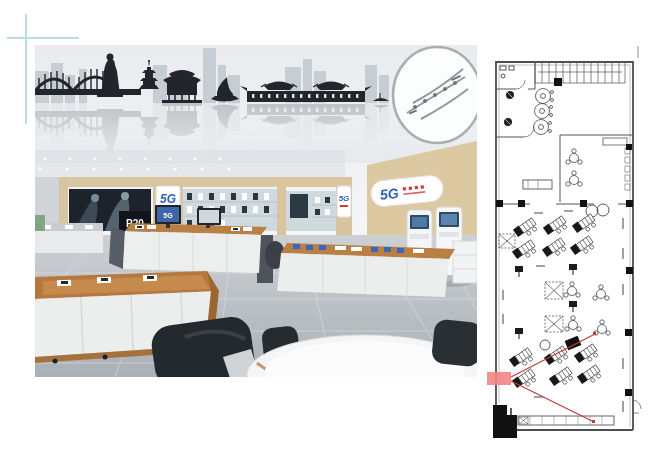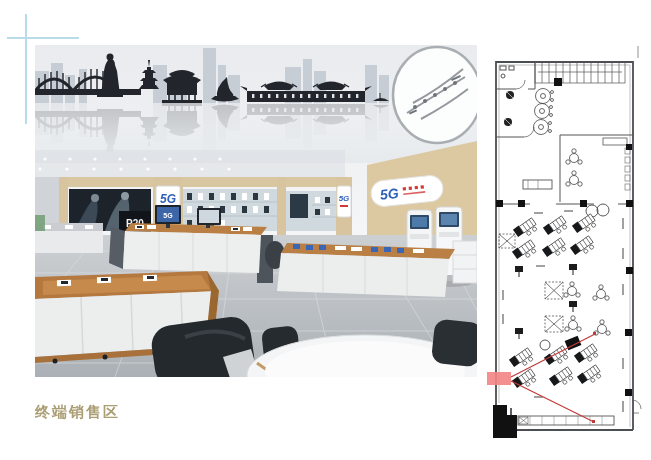--- a/index.html
+++ b/index.html
@@ -543,15 +543,14 @@
     <g>
       <rect x="1" y="314" width="24" height="13" opacity="0.9" fill="#f48484"></rect>
       <path d="M25,319 L109,276" stroke-width="1.2" fill="none" stroke="#c03a3a"></path>
       <path d="M25,323 L108,364" stroke-width="1.2" fill="none" stroke="#c03a3a"></path>
       <rect x="107" y="274" width="3" height="3" fill="#c03a3a"></rect>
       <rect x="106" y="362" width="3" height="3" fill="#c03a3a"></rect>
     </g>
   </svg>
   </div>
 
-  <div class="abs" id="caption">终端销售区</div>
 
 </div>
 
 </body></html>

